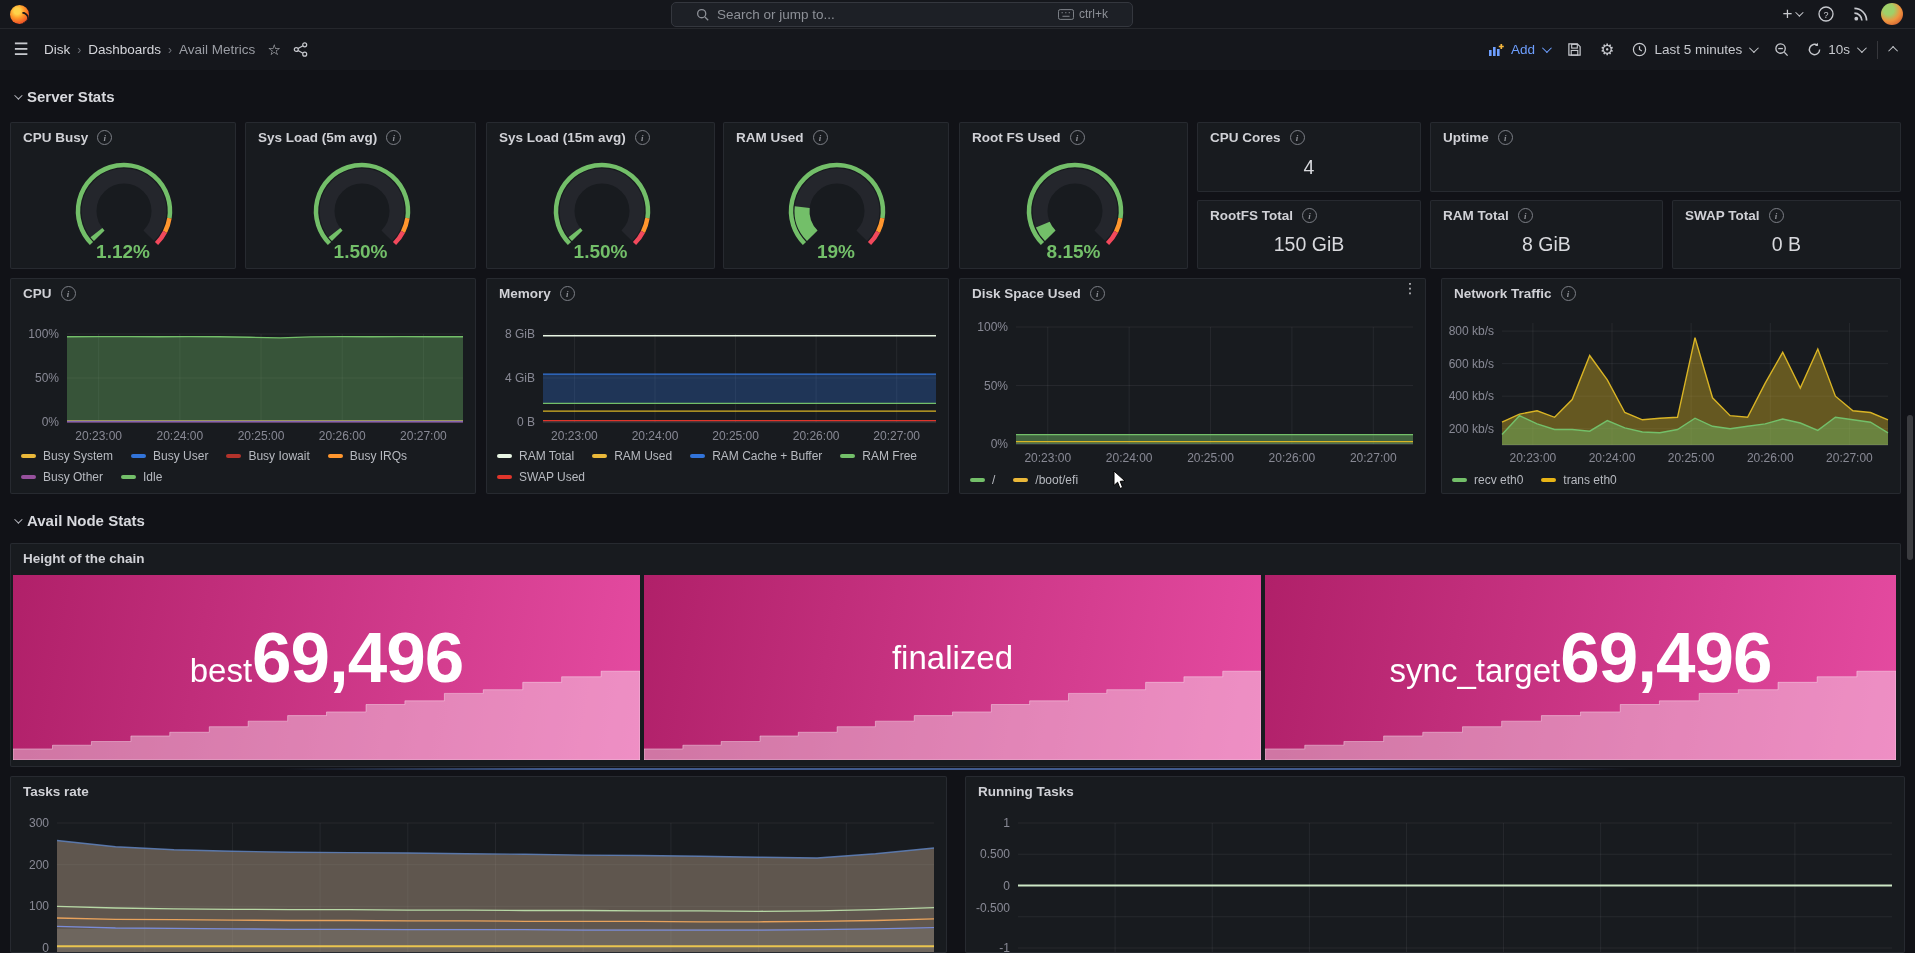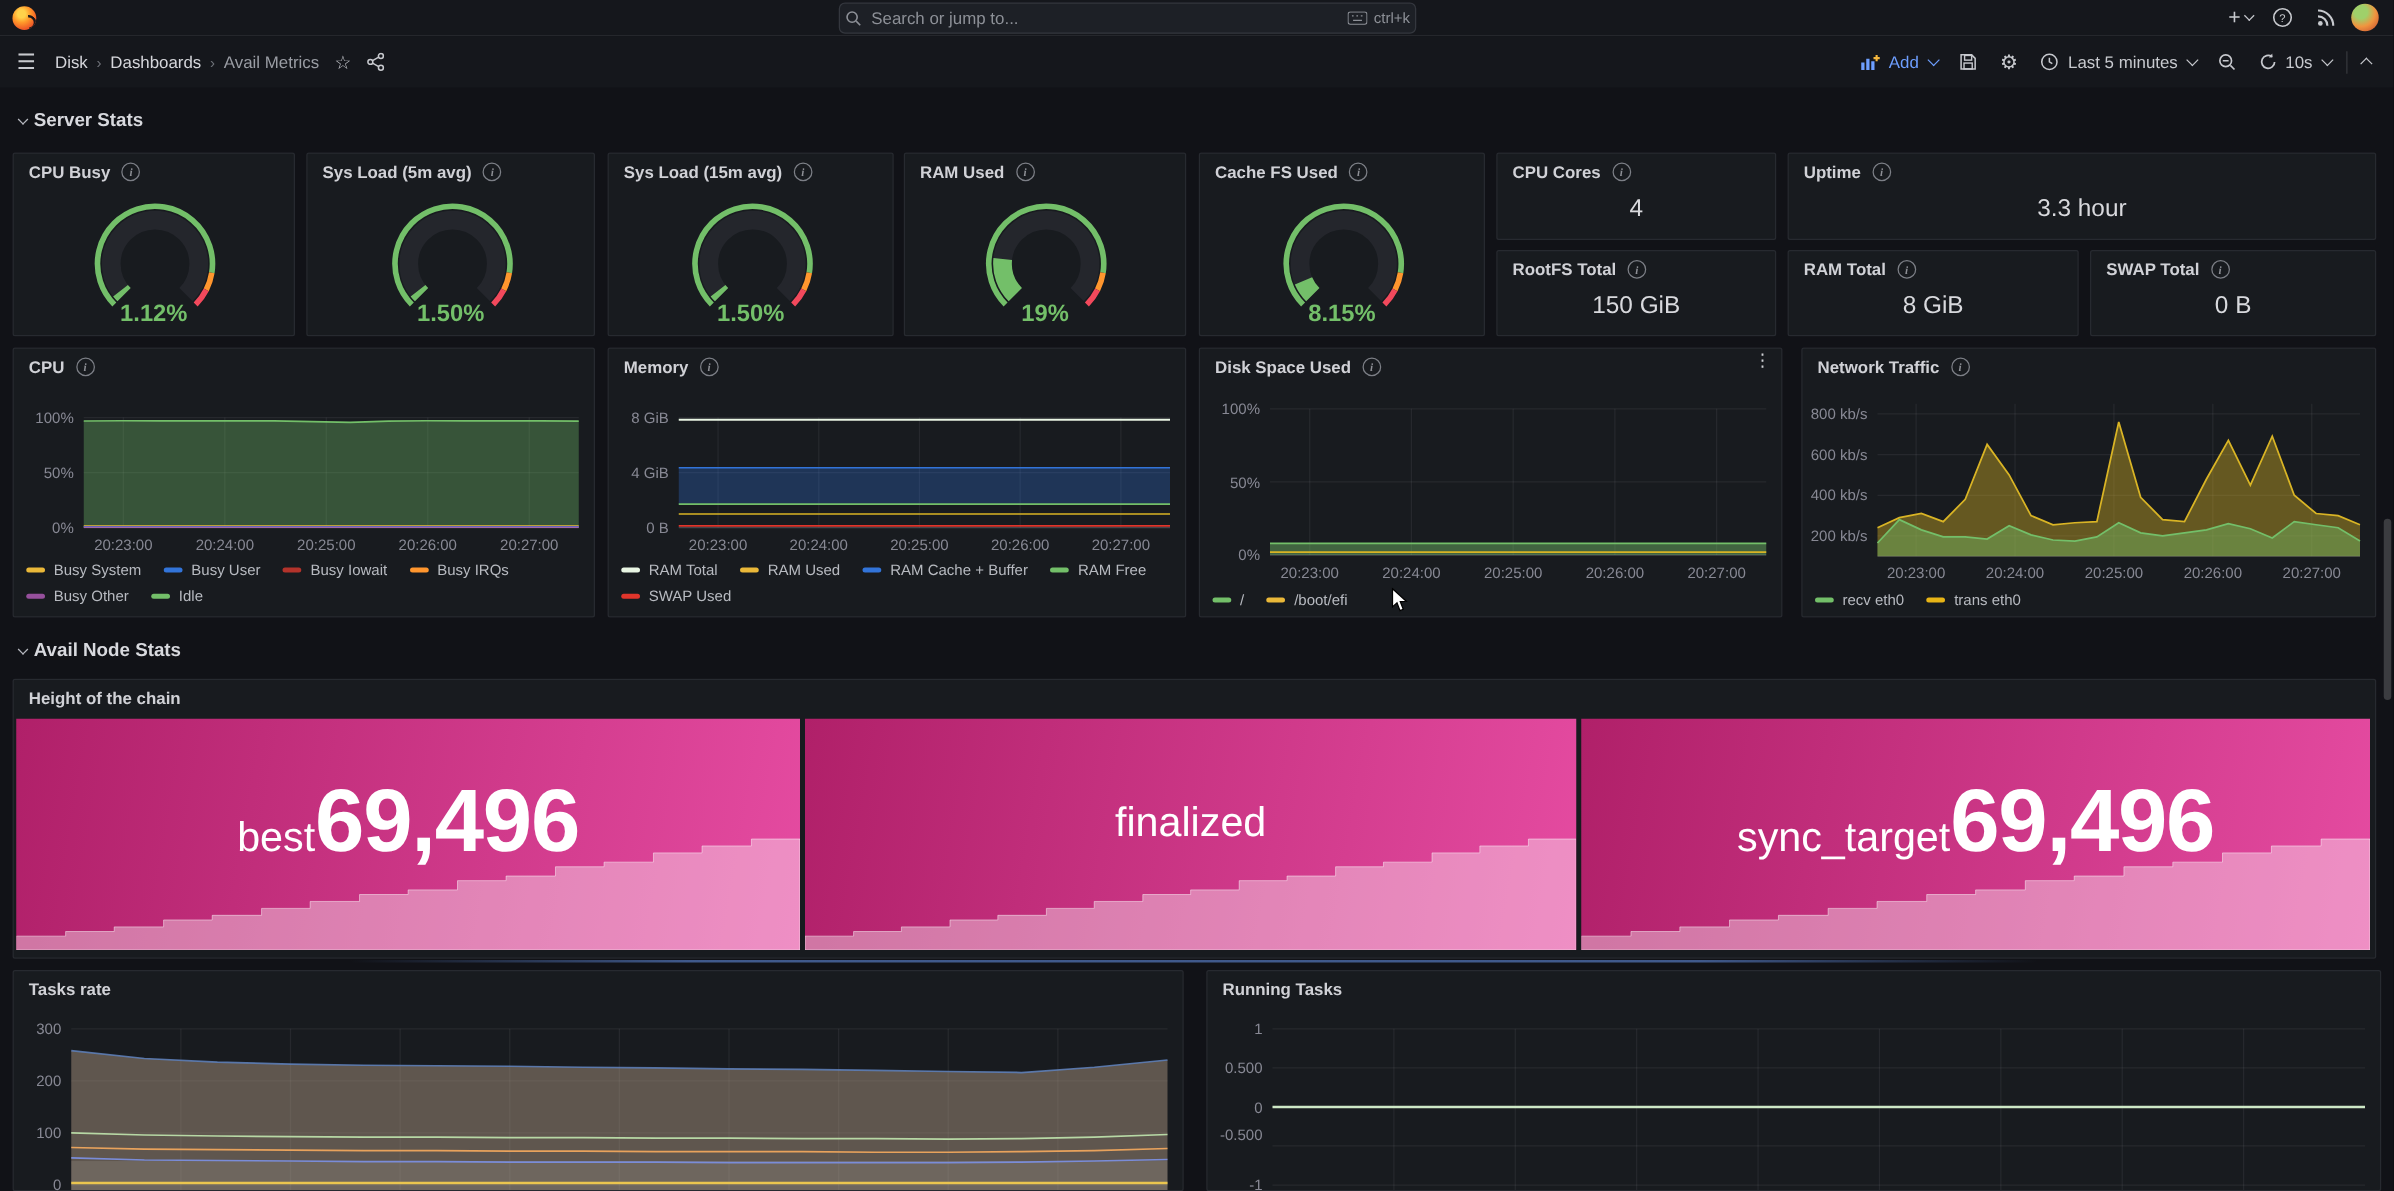--- a/index.html
+++ b/index.html
@@ -10,21 +10,21 @@
         border-bottom:1px solid rgba(255,255,255,0.07);display:flex;align-items:center;}
   #nav2{position:absolute;left:0;top:29px;width:100%;height:41px;background:#15171c;
         display:flex;align-items:center;}
   .grow{flex:1;}
   #logo{width:19px;height:19px;margin-left:10px;border-radius:50%;
         background:radial-gradient(circle at 38% 32%,#ffd24a 0 18%,#ff9a2a 40%,#f05a28 70%,#d6411f 100%);
         position:relative;overflow:hidden;}
   #logo:after{content:"";position:absolute;left:7px;top:7px;width:8px;height:8px;border-radius:50%;
         border:2px solid #17181c;border-left-color:transparent;border-bottom-color:transparent;transform:rotate(40deg);}
   #searchbox{width:462px;height:25px;background:#1d2026;border:1px solid #34373e;border-radius:5px;
-        display:flex;align-items:center;gap:8px;padding:0 4px;box-sizing:border-box;}
+        display:flex;align-items:center;gap:8px;padding:0 24px;box-sizing:border-box;}
   #searchbox .ph{font-size:13.5px;color:#8d9097;flex:1;}
   .kbd{display:flex;align-items:center;gap:5px;color:#8d9097;font-size:12px;}
   .navico{width:34px;height:26px;display:flex;align-items:center;justify-content:center;color:#c7c9ce;}
   #avatar{width:22px;height:22px;border-radius:50%;margin:0 12px 0 4px;
         background:radial-gradient(circle at 35% 30%,#9fd06a 0 25%,#f0953f 55%,#c2452c 100%);}
   .chev{display:inline-block;width:6px;height:6px;border-right:1.6px solid currentColor;
         border-bottom:1.6px solid currentColor;transform:rotate(45deg) translateY(-2px);}
   .chev.up{transform:rotate(-135deg) translateY(-2px);}
   .crumbsep{color:#6e7178;font-size:12px;margin:0 7px;}
   .crumb{font-size:13.5px;color:#d5d6db;}
@@ -238,21 +238,21 @@
           <path d="M 42.47 90.53 A 46 46 0 1 1 120.43 65.20" stroke="#73bf69" stroke-width="4.5" fill="none"></path>
           <path d="M 120.43 65.20 A 46 46 0 0 1 115.99 78.88" stroke="#ff962e" stroke-width="4.5" fill="none"></path>
           <path d="M 115.99 78.88 A 46 46 0 0 1 107.53 90.53" stroke="#f2495c" stroke-width="4.5" fill="none"></path>
           <path d="M 50.25 82.75 A 35 35 0 1 1 99.75 82.75" stroke="#24262c" stroke-width="15" fill="none"></path>
           <path d="M 50.25 82.75 A 35 35 0 0 1 40.21 54.16" stroke="#73bf69" stroke-width="15" fill="none"></path>
         </svg>
         <div class="gval" style="top:118px;">19%</div>
       </div>
       <div class="panel" style="left:959px;top:52px;width:229px;height:147px;">
         <div class="ptitle">
-          <span>Cache FS Used</span>
+          <span>Root FS Used</span>
           <span class="info">i</span>
         </div>
         <svg width="150" height="112" style="position:absolute;left:39.5px;top:30px;">
           <path d="M 42.47 90.53 A 46 46 0 1 1 120.43 65.20" stroke="#73bf69" stroke-width="4.5" fill="none"></path>
           <path d="M 120.43 65.20 A 46 46 0 0 1 115.99 78.88" stroke="#ff962e" stroke-width="4.5" fill="none"></path>
           <path d="M 115.99 78.88 A 46 46 0 0 1 107.53 90.53" stroke="#f2495c" stroke-width="4.5" fill="none"></path>
           <path d="M 50.25 82.75 A 35 35 0 1 1 99.75 82.75" stroke="#24262c" stroke-width="15" fill="none"></path>
           <path d="M 50.25 82.75 A 35 35 0 0 1 42.78 71.67" stroke="#73bf69" stroke-width="15" fill="none"></path>
         </svg>
         <div class="gval" style="top:118px;">8.15%</div>
@@ -262,21 +262,20 @@
           <span>CPU Cores</span>
           <span class="info">i</span>
         </div>
         <div class="sval" style="top:33px;">4</div>
       </div>
       <div class="panel" style="left:1430px;top:52px;width:471px;height:70px;">
         <div class="ptitle">
           <span>Uptime</span>
           <span class="info">i</span>
         </div>
-        <div class="sval" style="top:33px;">3.3 hour</div>
       </div>
       <div class="panel" style="left:1197px;top:130px;width:224px;height:69px;">
         <div class="ptitle">
           <span>RootFS Total</span>
           <span class="info">i</span>
         </div>
         <div class="sval" style="top:32px;">150 GiB</div>
       </div>
       <div class="panel" style="left:1430px;top:130px;width:233px;height:69px;">
         <div class="ptitle">

